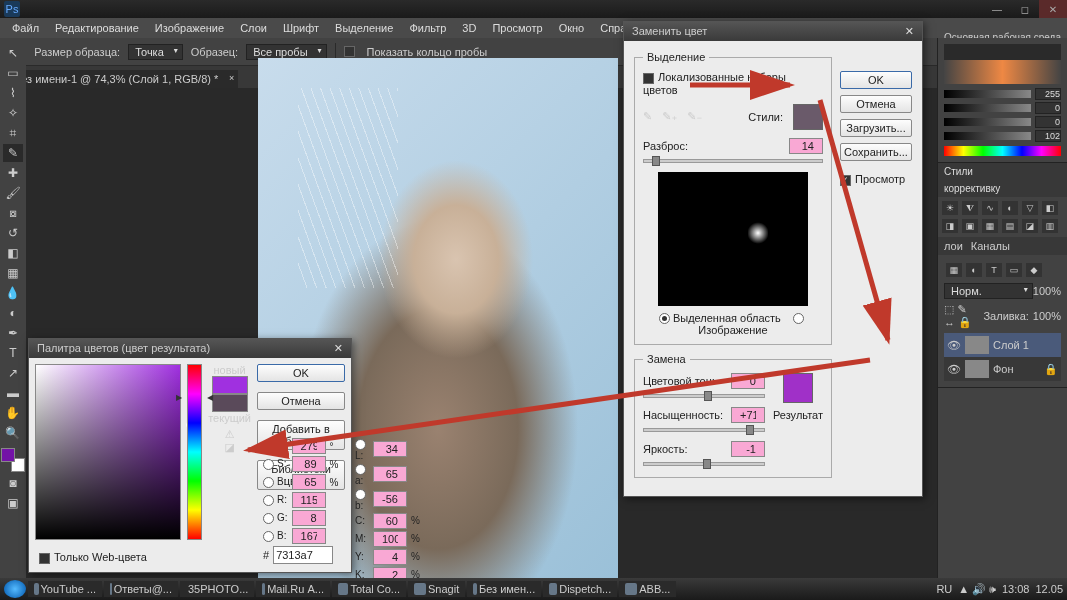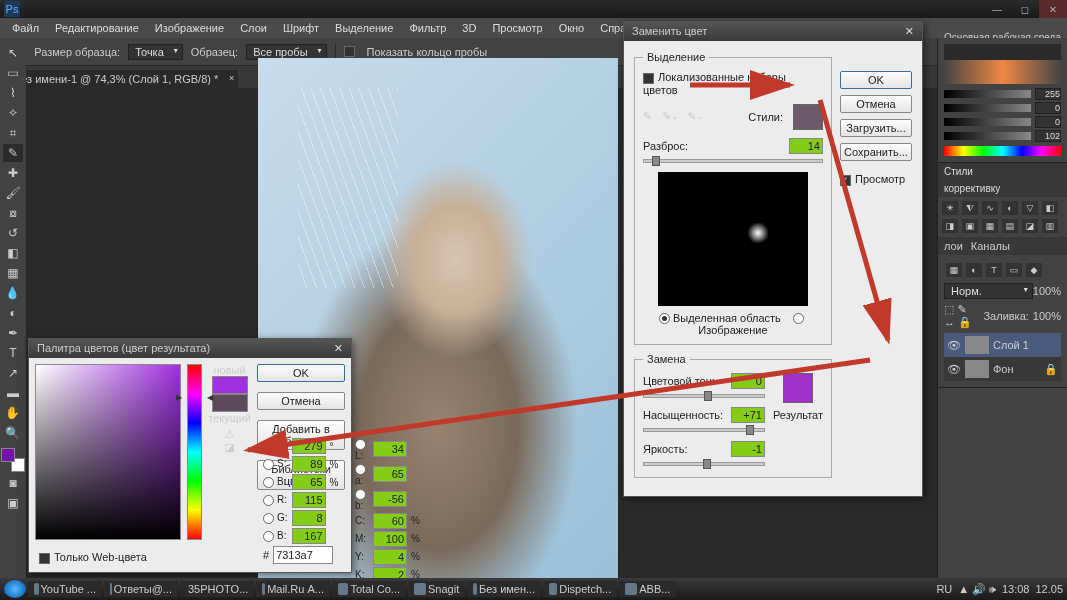--- a/index.html
+++ b/index.html
@@ -49,21 +49,21 @@
 .dialog{position:absolute;background:#ececec;border:1px solid #555;box-shadow:2px 2px 8px rgba(0,0,0,.5)}
 .dialog .dtitle{background:linear-gradient(#555,#3a3a3a);color:#eee;padding:3px 8px;font-size:11px;display:flex;justify-content:space-between}
 .dialog .dtitle .x{color:#ddd}
 .dialog .body{padding:10px;color:#222}
 .dialog fieldset{border:1px solid #aaa;padding:8px;margin-bottom:8px}
 .dialog legend{color:#222;padding:0 4px}
 .dialog label{color:#222}
 .btn{background:linear-gradient(#fdfdfd,#e4e4e4);border:1px solid #888;padding:2px 0;width:72px;text-align:center;color:#222;display:block;margin-bottom:6px;border-radius:2px}
 .btn.primary{border:1px solid #3a6aa8}
 .swatch{width:30px;height:26px;border:1px solid #666;display:inline-block}
-.numinput{width:34px;border:1px solid #888;background:#84cc16;color:#222;text-align:right;padding:1px 2px}
+.numinput{width:34px;border:1px solid #888;background:#f9a8d4;color:#222;text-align:right;padding:1px 8px}
 .hslider{width:170px;height:4px;background:#ccc;border:1px solid #999;position:relative;display:inline-block;vertical-align:middle}
 .hslider .thumb{position:absolute;width:8px;height:10px;background:#888;top:-4px;border:1px solid #555}
 .radio{width:11px;height:11px;border:1px solid #666;border-radius:50%;background:#fff;display:inline-block;margin-right:3px;vertical-align:middle;position:relative}
 .radio.checked:after{content:"";position:absolute;inset:2px;background:#333;border-radius:50%}
 .preview{width:150px;height:134px;background:#000;margin:6px auto;position:relative}
 .preview:after{content:"";position:absolute;left:60%;top:35%;width:20px;height:30px;background:radial-gradient(circle,#fff 0%,transparent 60%)}
 #replace-color{left:623px;top:21px;width:300px}
 #replace-color .rightcol{position:absolute;right:10px;top:30px;display:flex;flex-direction:column}
 #color-picker{left:28px;top:338px;width:324px}
 #color-picker .body{padding:6px;display:flex;gap:6px}

